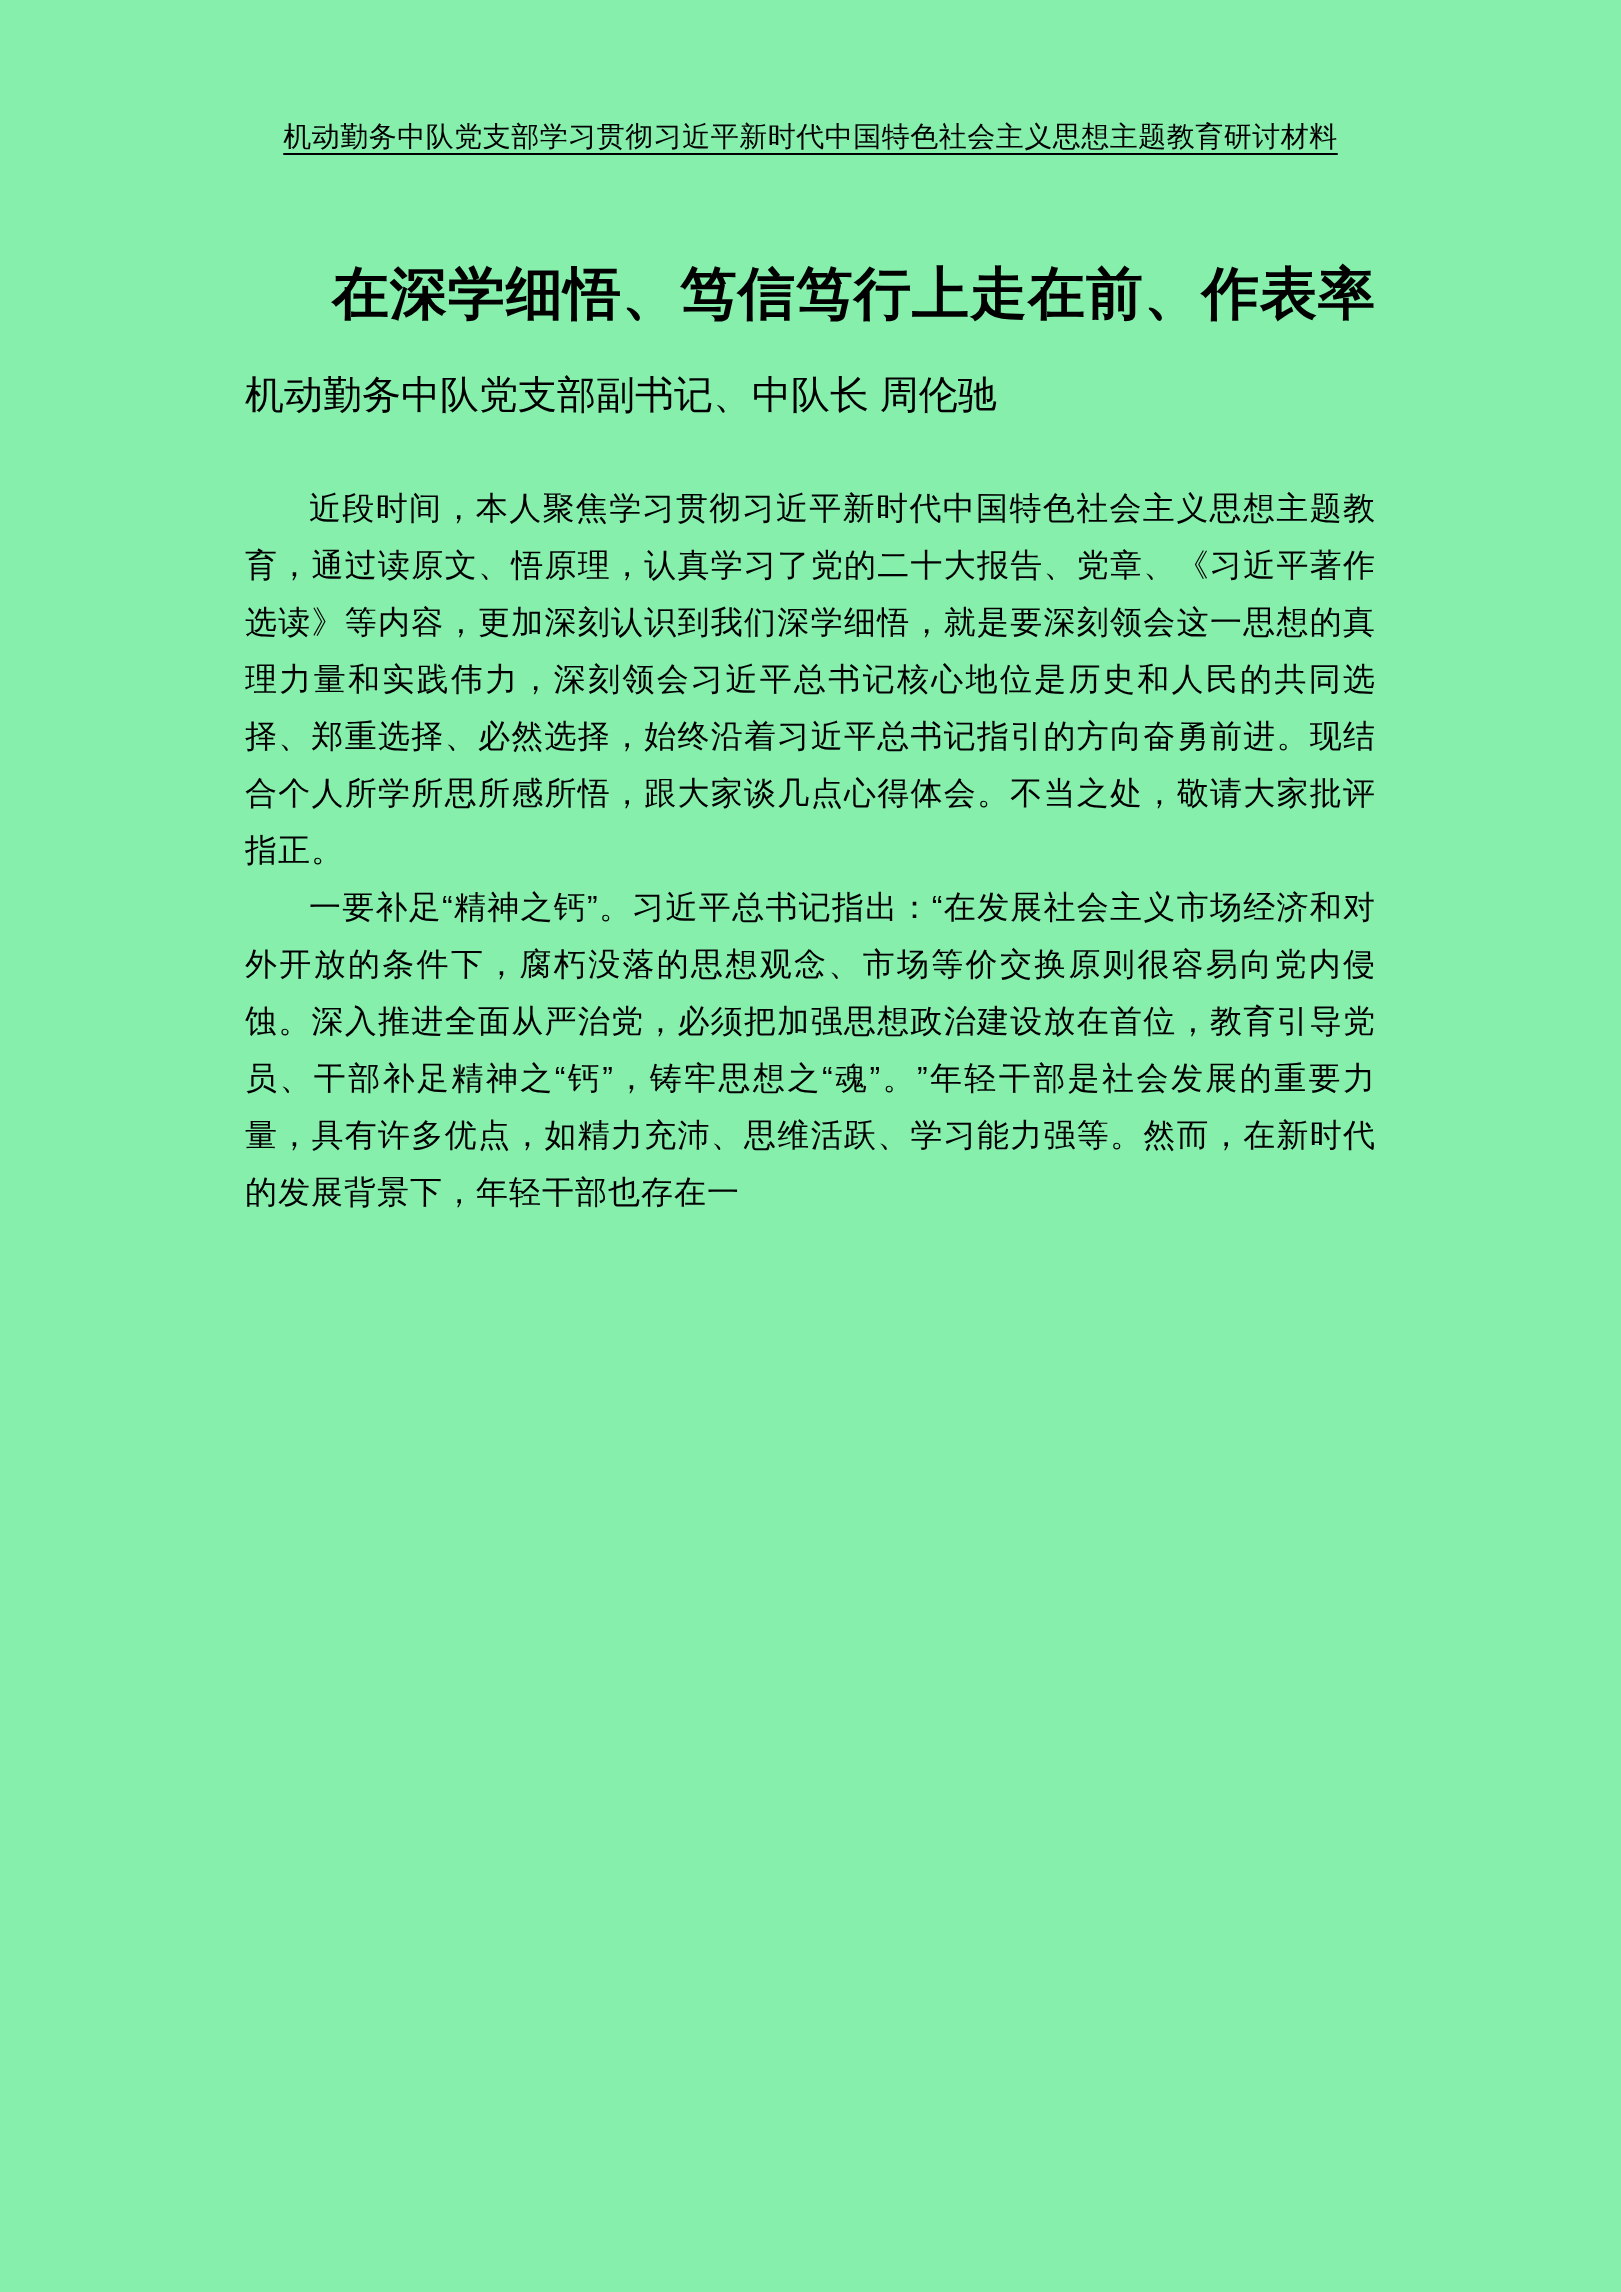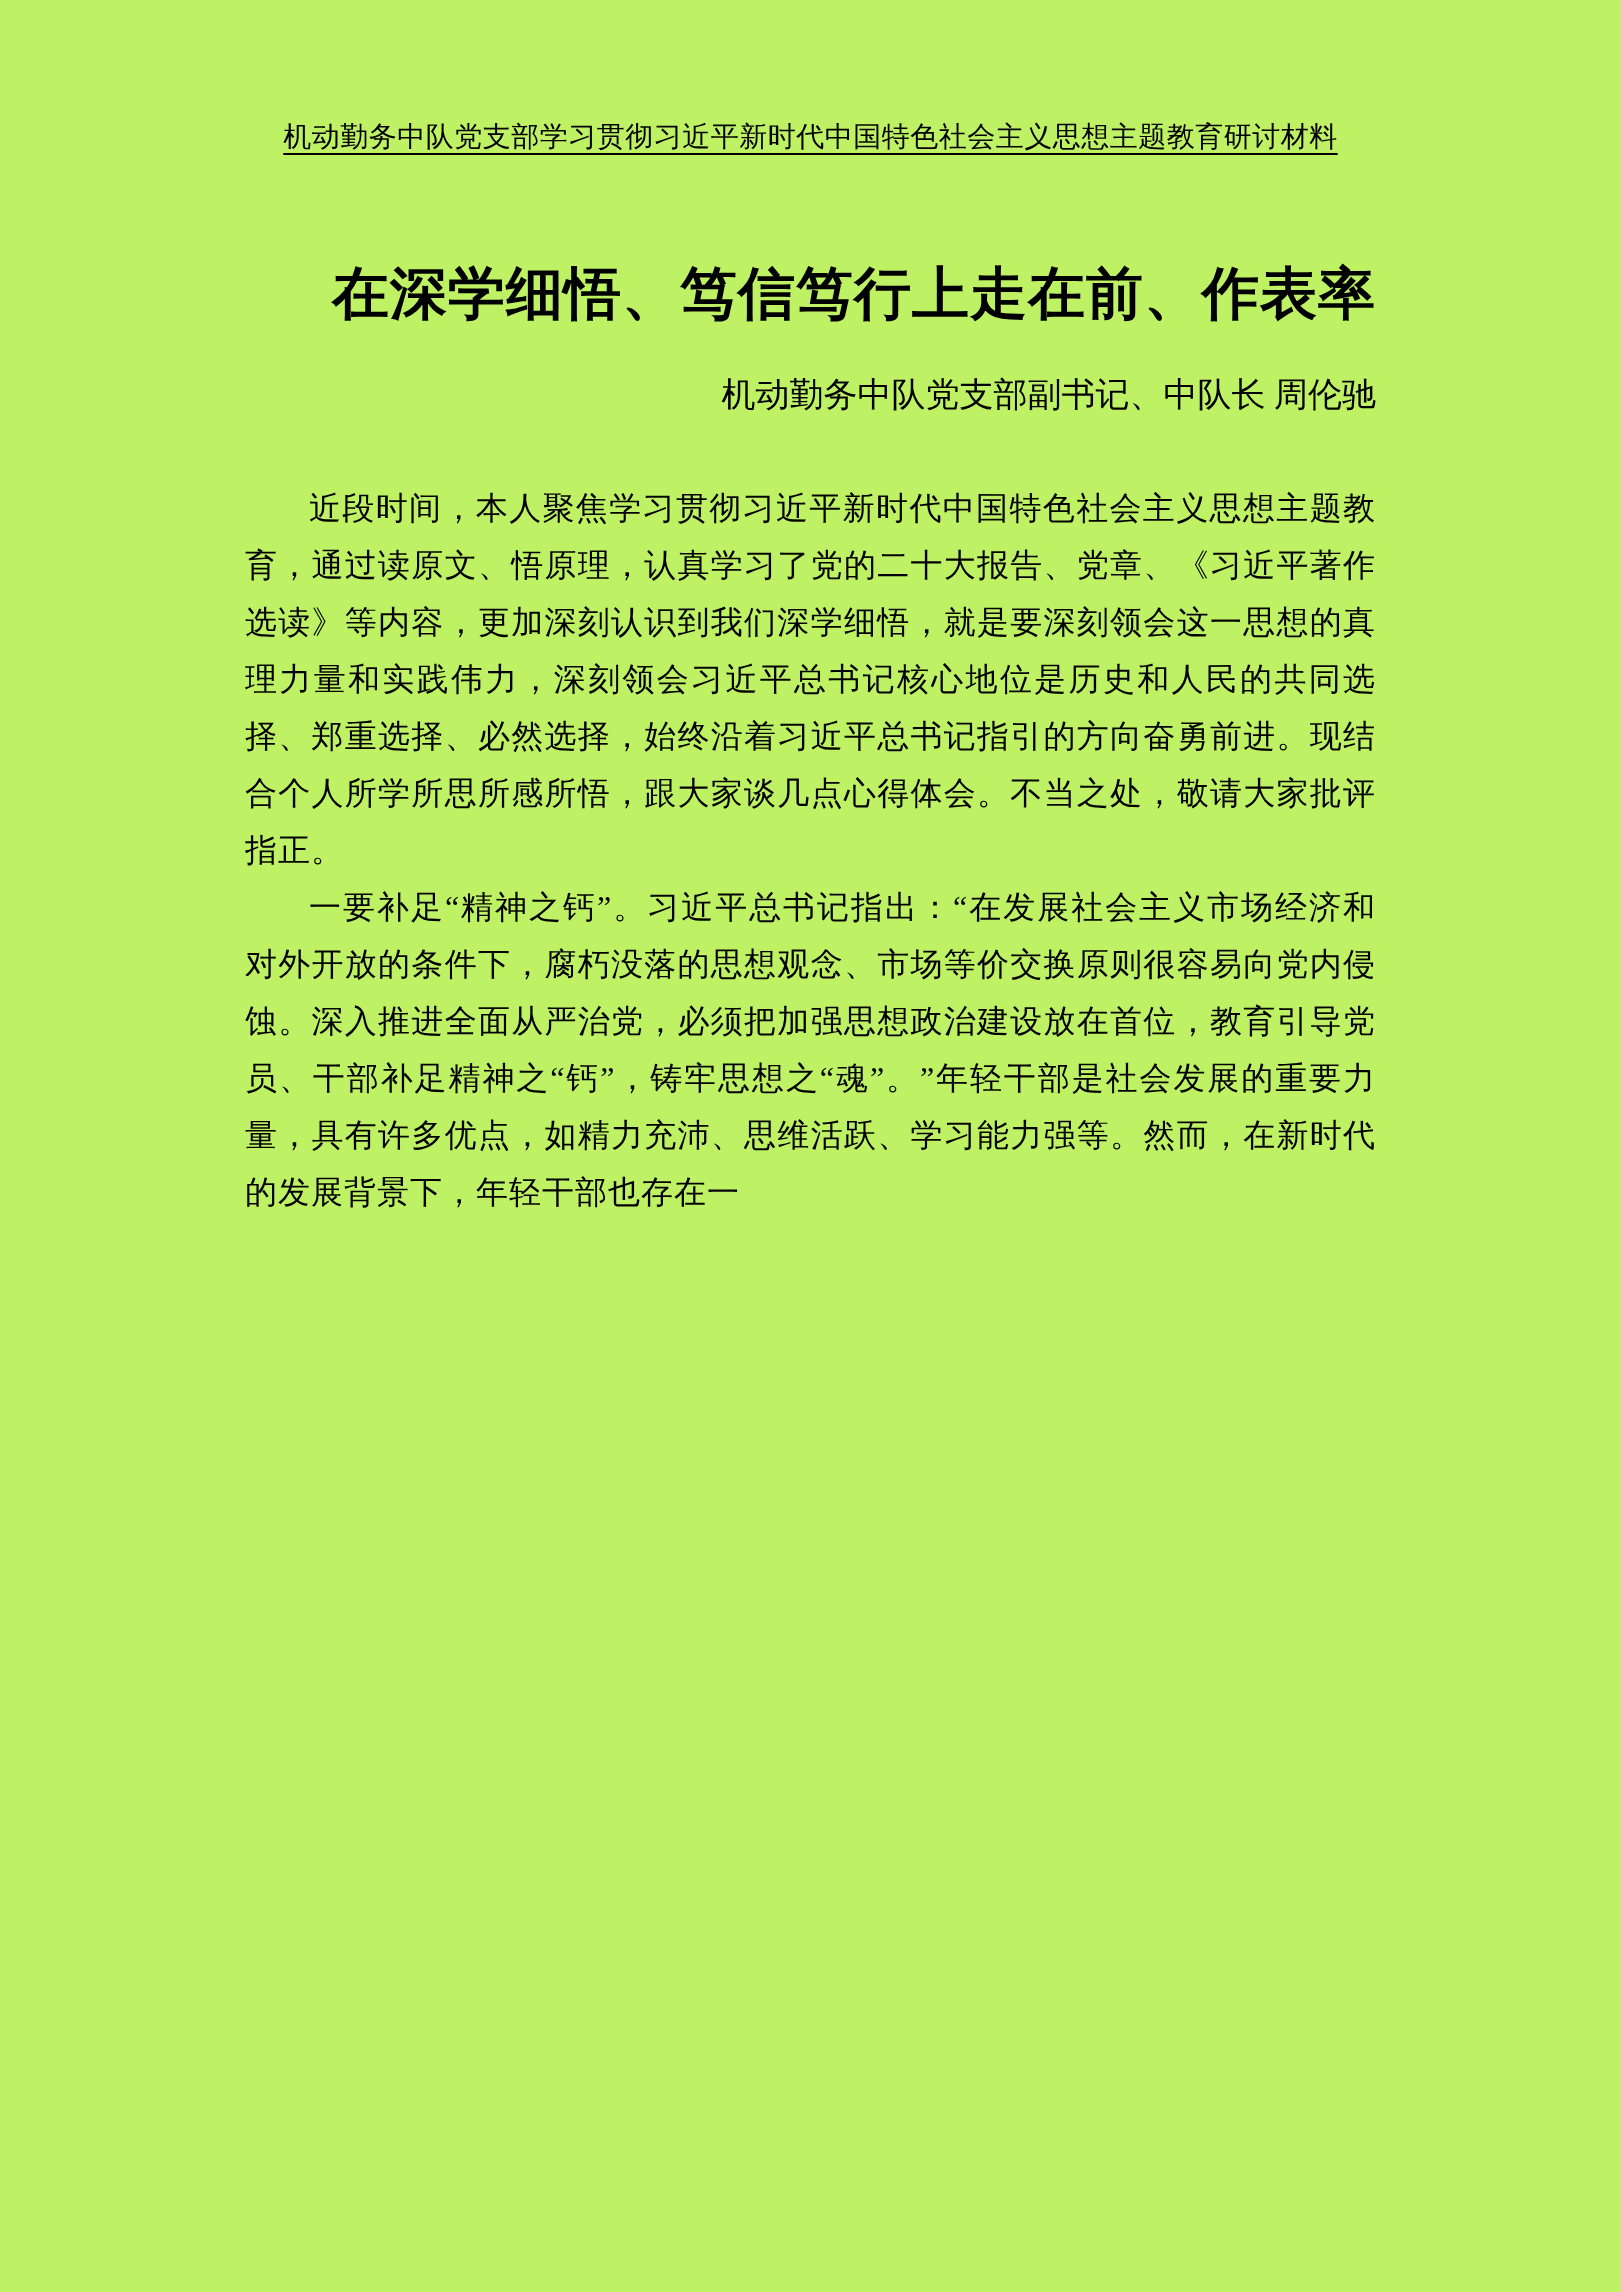--- a/index.html
+++ b/index.html
@@ -5,24 +5,24 @@
   html, body {
     margin: 0;
     padding: 0;
     background: #ffffff;
   }
   .page {
     position: relative;
     width: 1621px;
     height: 2293px;
     margin: 0 auto;
-    background: #bef264;
+    background: #86efac;
     box-sizing: border-box;
     padding: 118px 245px 0 245px;
-    font-family: Liberation Serif, serif;
+    font-family: Liberation Sans, sans-serif;
     color: #000000;
   }
   .header-note {
     text-align: center;
     font-size: 28px;
     line-height: 37px;
     letter-spacing: 0.5px;
     text-decoration: underline;
     text-underline-offset: 6.9px;
     text-decoration-thickness: 2px;
@@ -32,22 +32,22 @@
     margin-top: 102px;
     text-align: right;
     font-size: 57px;
     line-height: 73px;
     font-weight: 700;
     letter-spacing: 1px;
     white-space: nowrap;
   }
   .doc-subtitle {
     margin-top: 9.8px;
-    text-align: right;
-    font-size: 34px;
+    text-align: left;
+    font-size: 39px;
     line-height: 53px;
     font-weight: 400;
     white-space: nowrap;
   }
   .doc-body {
     margin-top: 59px;
   }
   .doc-body p {
     margin: 0;
     font-size: 32px;

